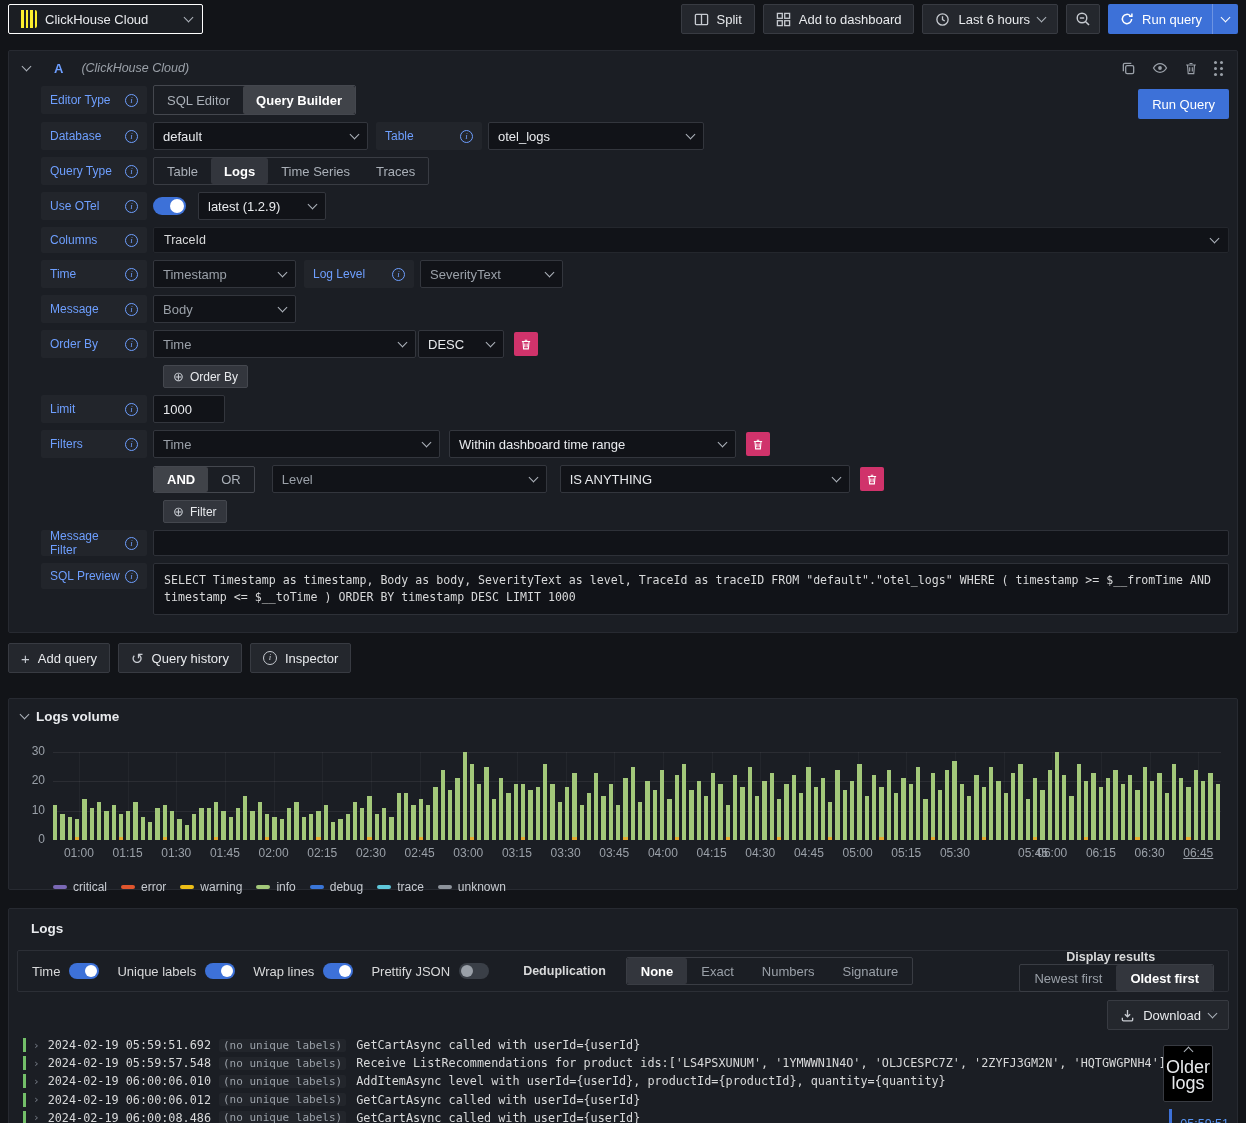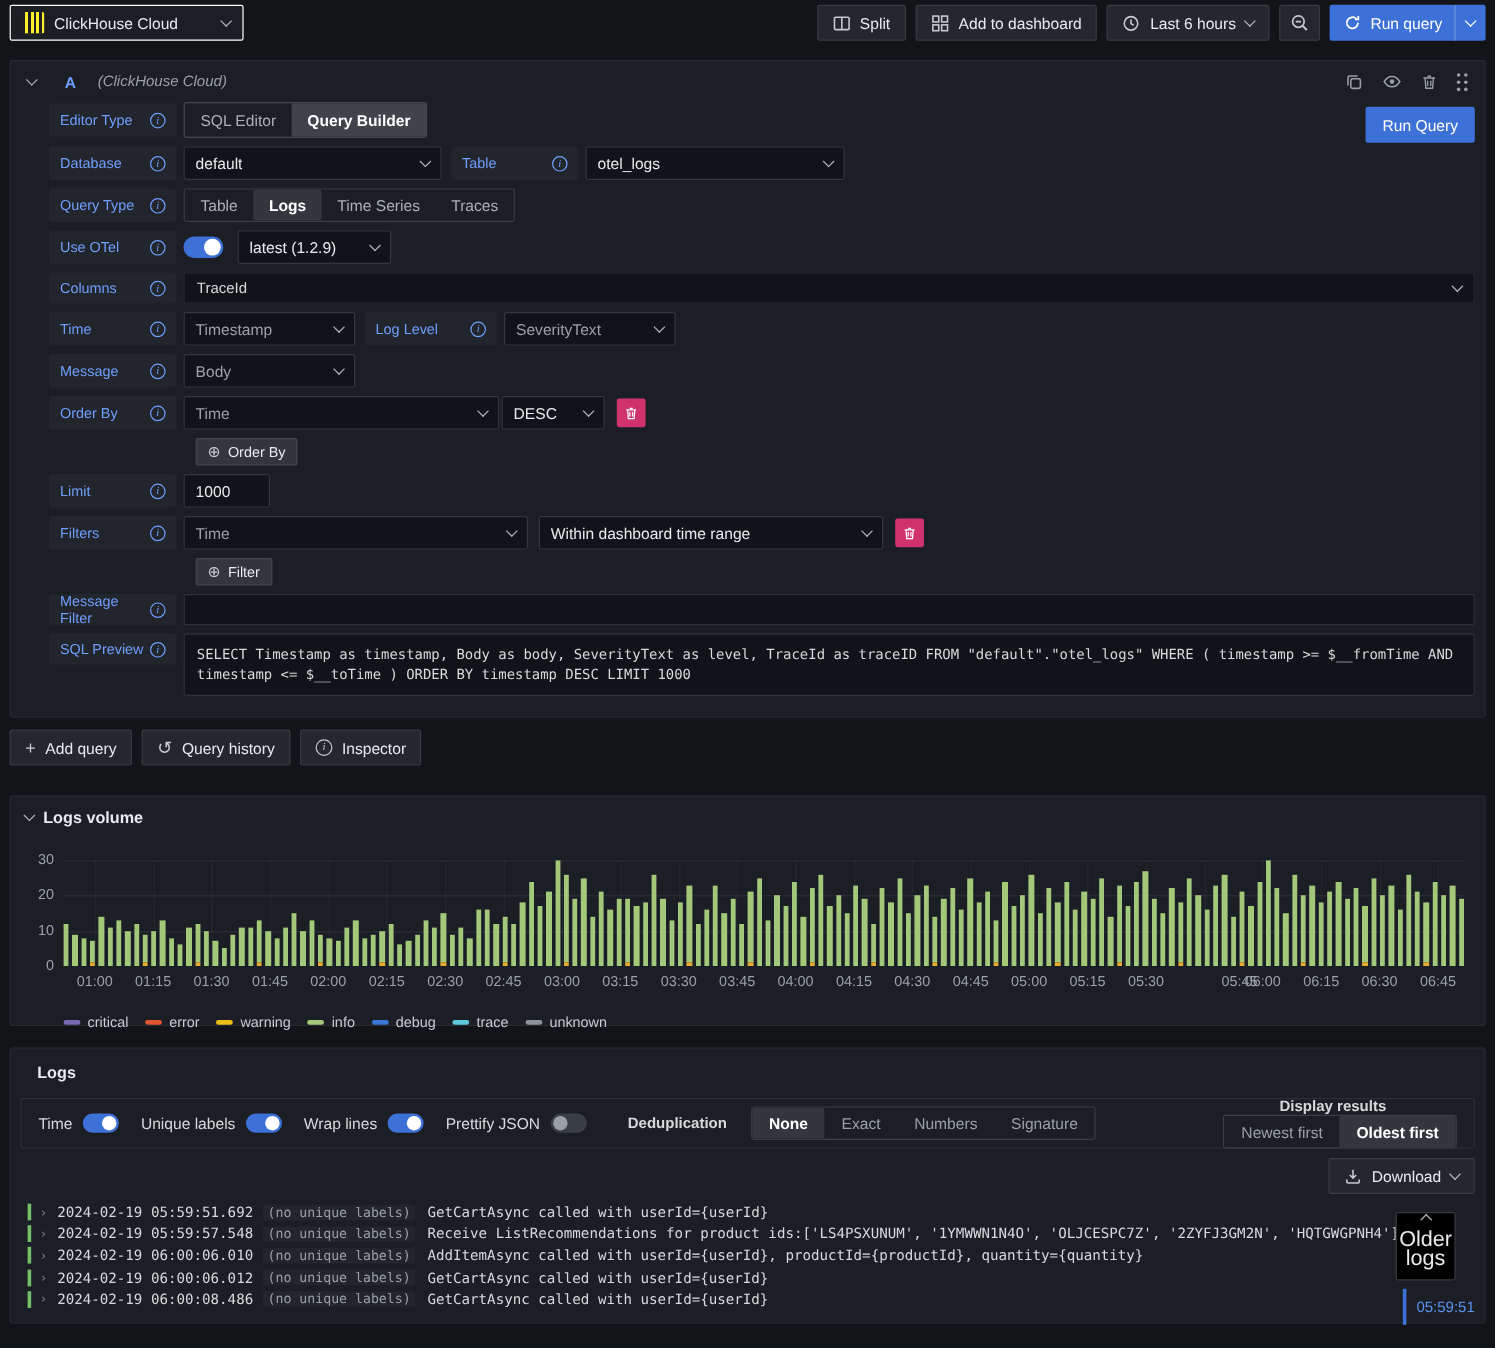--- a/index.html
+++ b/index.html
@@ -352,20 +352,39 @@
         <span>Filters</span>
         <span class="info-i">i</span>
       </div>
     <span class="fgap"></span>
     <div class="dd" style="width:287px">
         <span class="val ph">Time</span>
         <span class="chev"></span>
       </div>
     <div class="dd" style="width:287px;margin-left:9px">
         <span class="val">Within dashboard time range</span>
+        <span class="chev"></span>
+      </div>
+    <div class="trash-btn">
+        <svg width="12" height="13" viewBox="0 0 16 16">
+          <path d="M2.5 4h11M6.3 2.3h3.4M4 4l.8 9.8h6.4L12 4M6.5 6.5v5M9.5 6.5v5" fill="none" stroke="#fff" stroke-width="1.4"></path>
+        </svg>
+      </div>
+  </div>
+  <div class="qrow" style="margin-left:144px">
+    <div class="seg small" id="seg-conjunction">
+        <span class="opt sel">AND</span>
+        <span class="opt">OR</span>
+      </div>
+    <div class="dd" style="width:275px;margin-left:17px">
+        <span class="val ph">Level</span>
+        <span class="chev"></span>
+      </div>
+    <div class="dd" style="width:290px;margin-left:13px">
+        <span class="val">IS ANYTHING</span>
         <span class="chev"></span>
       </div>
     <div class="trash-btn">
         <svg width="12" height="13" viewBox="0 0 16 16">
           <path d="M2.5 4h11M6.3 2.3h3.4M4 4l.8 9.8h6.4L12 4M6.5 6.5v5M9.5 6.5v5" fill="none" stroke="#fff" stroke-width="1.4"></path>
         </svg>
       </div>
   </div>
   <div class="qrow" style="margin-left:154px">
     <span class="add-btn">
@@ -972,21 +991,21 @@
       <span class="xlab" style="left: 702.622px;">04:15</span>
       <span class="xlab" style="left: 751.289px;">04:30</span>
       <span class="xlab" style="left: 799.956px;">04:45</span>
       <span class="xlab" style="left: 848.622px;">05:00</span>
       <span class="xlab" style="left: 897.289px;">05:15</span>
       <span class="xlab" style="left: 945.956px;">05:30</span>
       <span class="xlab" style="left: 1024px;">05:45</span>
       <span class="xlab" style="left: 1043.29px;">06:00</span>
       <span class="xlab" style="left: 1091.96px;">06:15</span>
       <span class="xlab" style="left: 1140.62px;">06:30</span>
-      <span class="xlab" style="left: 1189.29px;">06:45</span>
+      <span class="xlab" style="left: 1189.29px; text-decoration: underline;">06:45</span>
     </div>
   <div class="legend" id="legend">
       <span class="leg-item">
         <span class="leg-swatch" style="background: rgb(122, 104, 181);"></span>
         <span>critical</span>
       </span>
       <span class="leg-item">
         <span class="leg-swatch" style="background: rgb(224, 86, 46);"></span>
         <span>error</span>
       </span>
@@ -1075,21 +1094,21 @@
         <span class="expand">›</span>
         <span class="lr-time">2024-02-19 05:59:57.548</span>
         <span class="lr-labels">(no unique labels)</span>
         <span class="lr-msg">Receive ListRecommendations for product ids:['LS4PSXUNUM', '1YMWWN1N4O', 'OLJCESPC7Z', '2ZYFJ3GM2N', 'HQTGWGPNH4']</span>
       </div>
       <div class="logrow">
         <span class="lvl-bar"></span>
         <span class="expand">›</span>
         <span class="lr-time">2024-02-19 06:00:06.010</span>
         <span class="lr-labels">(no unique labels)</span>
-        <span class="lr-msg">AddItemAsync called with userId={userId}, productId={productId}, quantity={quantity}</span>
+        <span class="lr-msg">AddItemAsync level with userId={userId}, productId={productId}, quantity={quantity}</span>
       </div>
       <div class="logrow">
         <span class="lvl-bar"></span>
         <span class="expand">›</span>
         <span class="lr-time">2024-02-19 06:00:06.012</span>
         <span class="lr-labels">(no unique labels)</span>
         <span class="lr-msg">GetCartAsync called with userId={userId}</span>
       </div>
       <div class="logrow">
         <span class="lvl-bar"></span>

